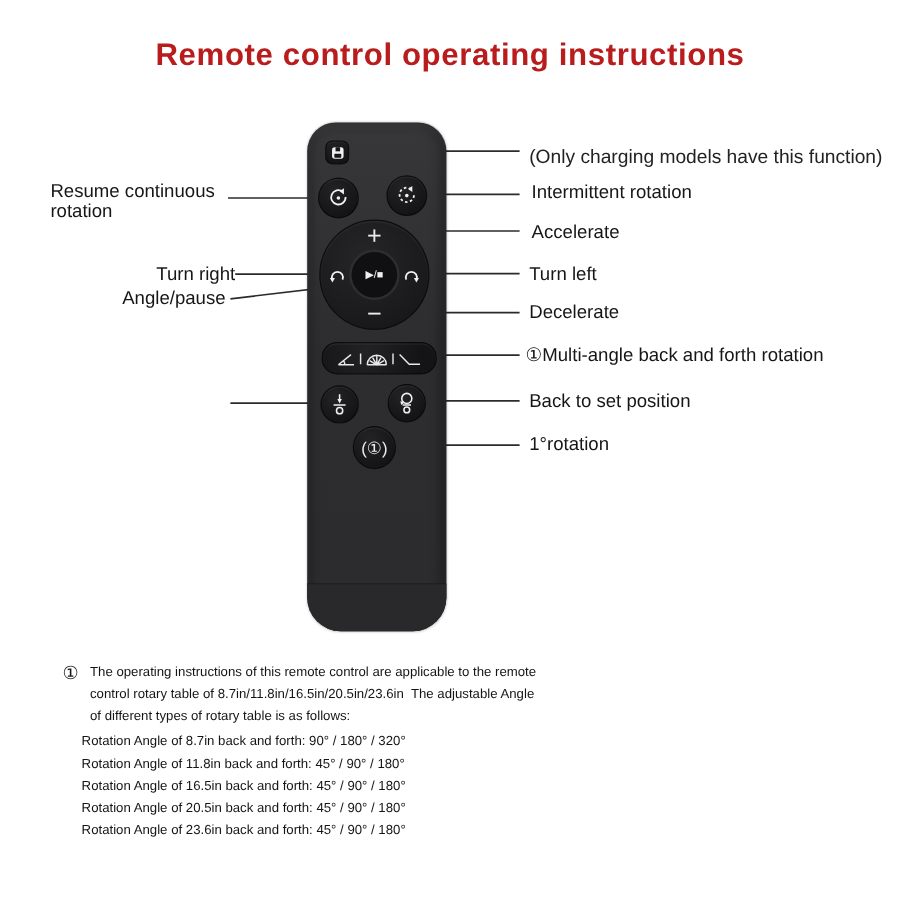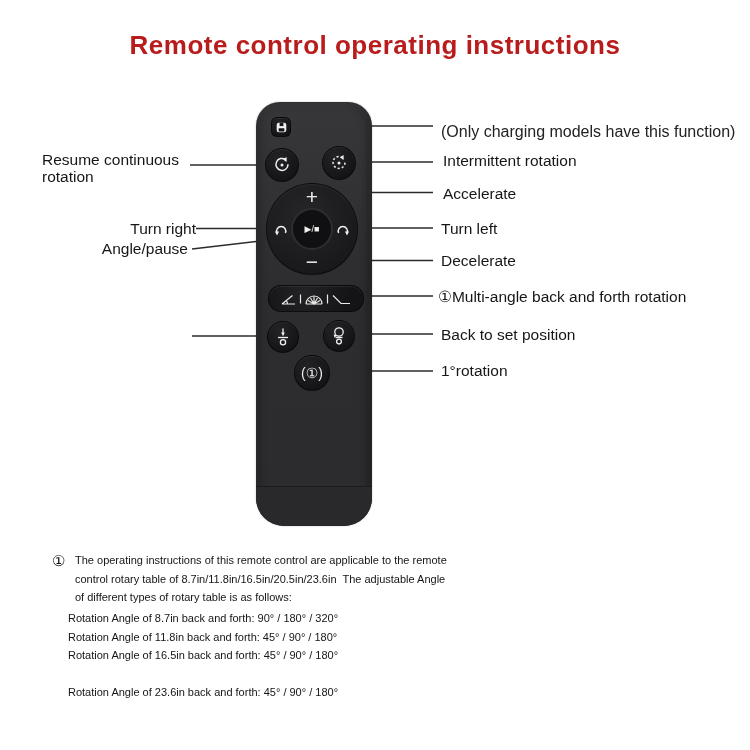--- a/index.html
+++ b/index.html
@@ -175,15 +175,16 @@
   <div class="lbl" style="left:441px;top:326px;text-align:center;">Back to set position</div>
   <div class="lbl" style="left:441px;top:362px;">1°rotation</div>
 
   <div class="note-marker">①</div>
   <div class="note" style="left:75px;top:551px;">The operating instructions of this remote control are applicable to the remote</div>
   <div class="note" style="left:75px;top:569.5px;">control rotary table of 8.7in/11.8in/16.5in/20.5in/23.6in  The adjustable Angle</div>
   <div class="note" style="left:75px;top:588px;">of different types of rotary table is as follows:</div>
   <div class="note" style="left:68px;top:609px;">Rotation Angle of 8.7in back and forth: 90° / 180° / 320°</div>
   <div class="note" style="left:68px;top:627.5px;">Rotation Angle of 11.8in back and forth: 45° / 90° / 180°</div>
   <div class="note" style="left:68px;top:646px;">Rotation Angle of 16.5in back and forth: 45° / 90° / 180°</div>
+  <div class="note" style="left:68px;top:664.5px;">Rotation Angle of 20.5in back and forth: 45° / 90° / 180°</div>
   <div class="note" style="left:68px;top:683px;">Rotation Angle of 23.6in back and forth: 45° / 90° / 180°</div>
 
 </div>
 
 </body></html>

